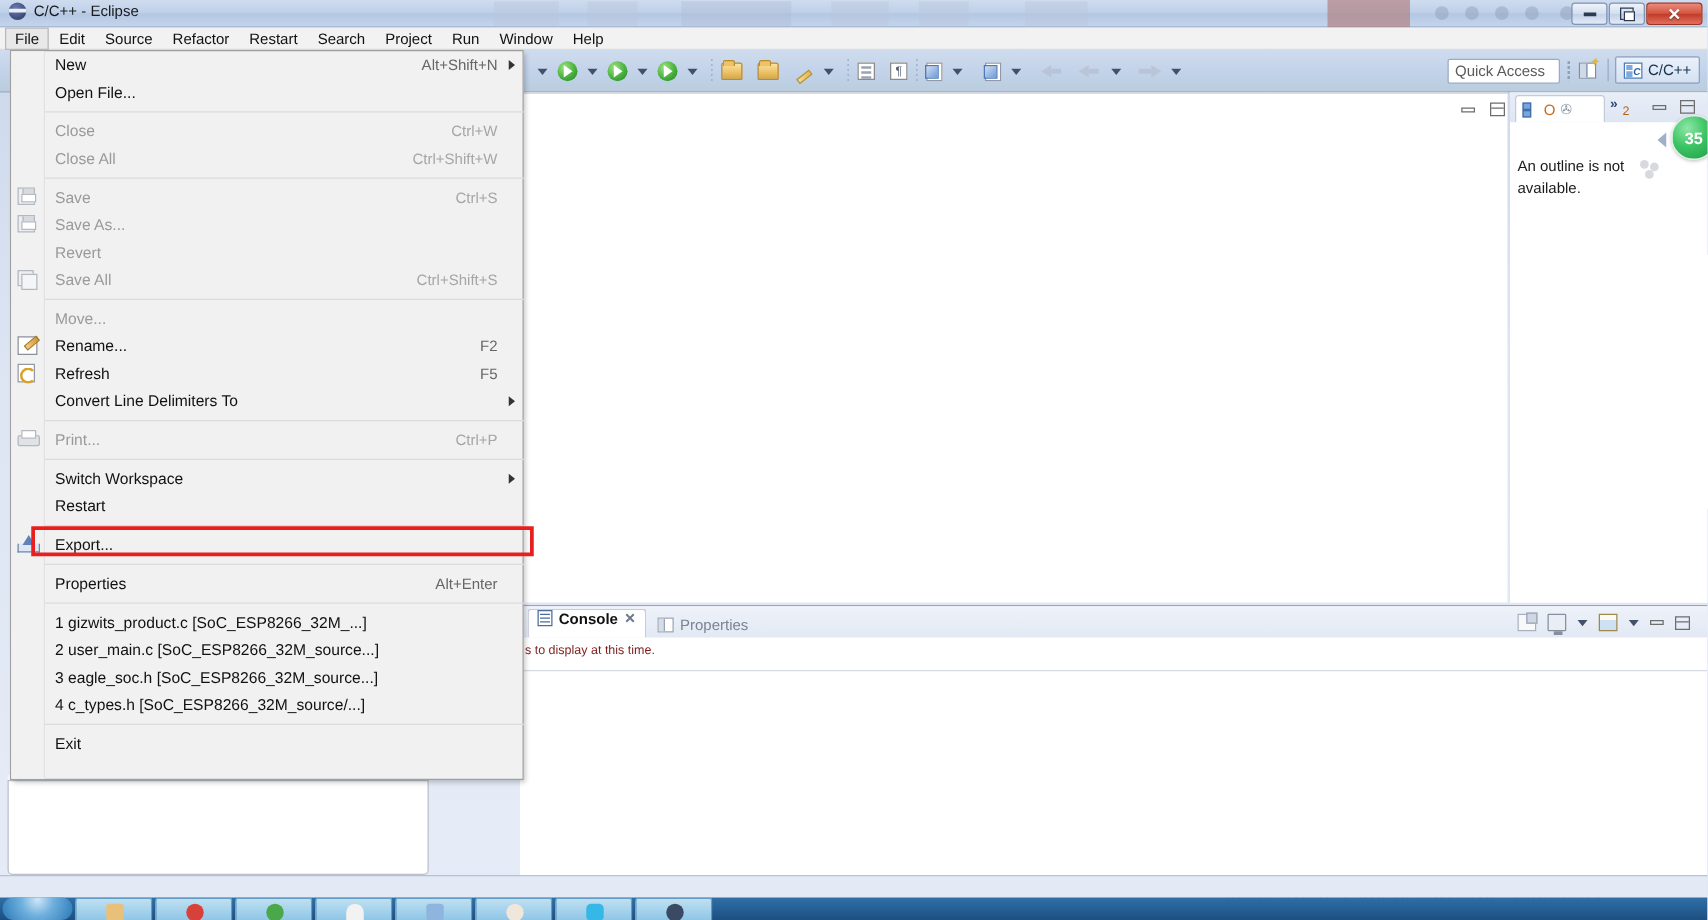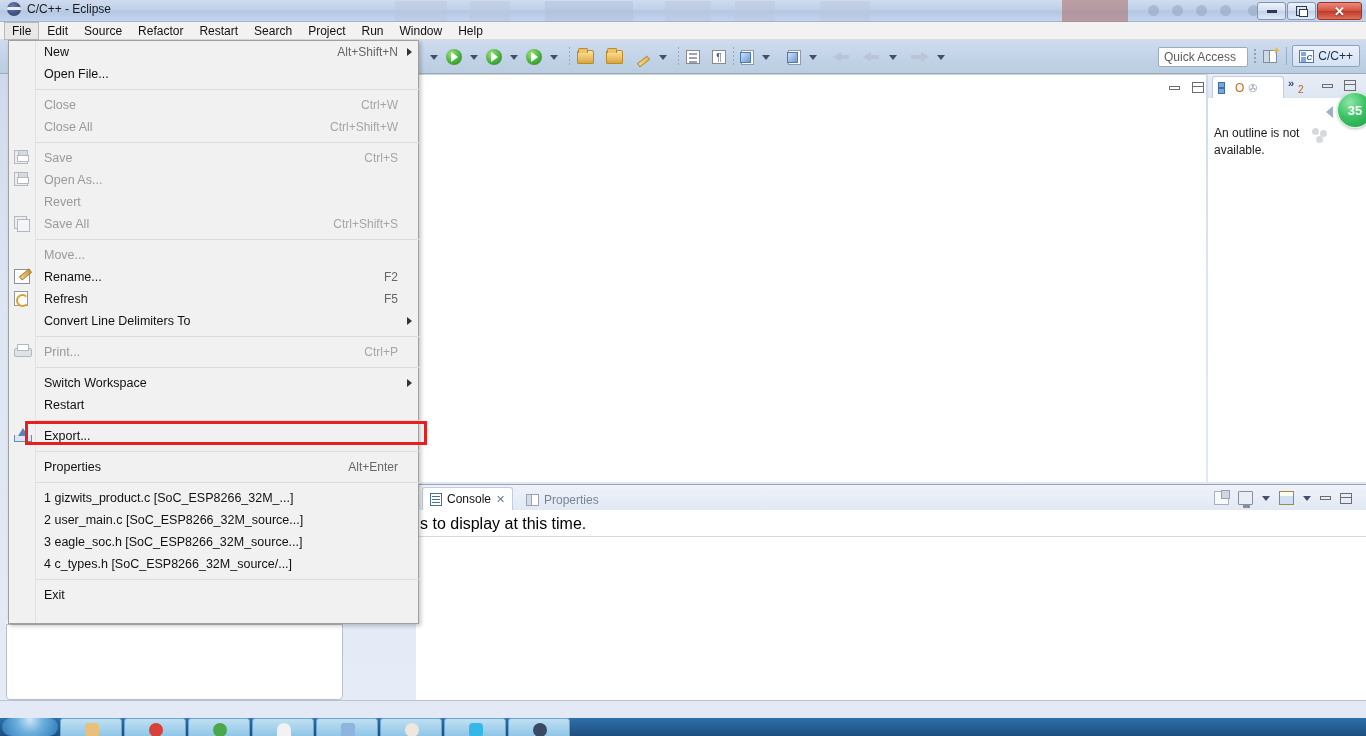--- a/index.html
+++ b/index.html
@@ -200,43 +200,43 @@
     position: absolute; left: 416px; top: 484px; width: 950px; height: 216px;
     background: #fff; border-top: 1px solid #9aa4b4;
   }
   .console-tabrow {
     position: absolute; left: 0; top: 0; width: 950px; height: 25px;
     background: linear-gradient(180deg,#eef2f9 0%, #e2e9f4 100%);
   }
   .console-tab {
     position: absolute; left: 6px; top: 2px; height: 23px;
     background: #fff; border: 1px solid #c3ccdb; border-bottom: none; border-radius: 3px 3px 0 0;
-    display: flex; align-items: center; gap: 5px; padding: 0 7px;
-    font-size: 12px; color: #111;
+    display: flex; align-items: flex-start; gap: 5px; padding: 0 7px;
+    font-size: 12px; color: #111; font-weight: bold;
   }
   .console-ico { width: 12px; height: 13px; background: #fff; border: 1px solid #4a6d9b; position: relative; }
   .console-ico::after { content:""; position:absolute; left:1px; top:2px; right:1px; height:1px;
     background:#4a6d9b; box-shadow: 0 3px 0 #4a6d9b, 0 6px 0 #4a6d9b; }
   .tab-close { font-size: 11px; color: #6c7a90; }
   .props-tab {
     position: absolute; left: 104px; top: 4px; height: 21px;
     display: flex; align-items: center; gap: 5px; padding: 0 6px;
     font-size: 12px; color: #7b8494;
   }
   .props-ico { width: 13px; height: 12px; border: 1px solid #9aa3b2; background: #fff; position: relative; }
   .props-ico::before { content:""; position:absolute; left:0; top:0; width:4px; height:10px; background:#d4dce8; border-right:1px solid #9aa3b2; }
   .console-ctrls { position: absolute; right: 14px; top: 6px; display: flex; align-items: center; gap: 9px; }
   .cc-ico { width: 15px; height: 14px; position: relative; }
   .cc-clear { border: 1px solid #a9b1bf; background:#f7f8fa; }
   .cc-clear::after { content:""; position:absolute; right:-2px; top:-2px; width:7px; height:7px; background:#cfd7e4; border:1px solid #97a1b1; }
   .cc-display { border: 1px solid #878f9e; background: #e9edf4; border-radius: 1px; }
   .cc-display::after { content:""; position:absolute; left:4px; bottom:-4px; width:7px; height:3px; background:#878f9e; }
   .cc-new { border: 1px solid #9a8a4e; background: linear-gradient(180deg,#fdfbf0 0 4px, #cfe0f5 4px 100%); }
   .console-text {
-    position: absolute; left: 4px; top: 30px; font-size: 16px; color: #000000;
+    position: absolute; left: 4px; top: 30px; font-size: 10px; color: #7f1d1d;
   }
   .console-hr { position:absolute; left:0; top:51px; width:950px; height:1px; background:#d4d9e2; }
 
   
   .left-panel {
     position: absolute; left: 6px; top: 624px; width: 337px; height: 76px;
     background: #fff; border: 1px solid #b9bfc9; border-radius: 0 0 4px 4px;
   }
   .left-panel-top { position:absolute; left:6px; top:620px; width:337px; height:4px; background:#f2f4f8; }
 
@@ -562,21 +562,21 @@
           <span class="mi-icon">
             <i class="g-save" style="display: block;"></i>
           </span>
           <span>Save</span>
           <span class="accel">Ctrl+S</span>
         </div>
         <div class="menu-item disabled">
           <span class="mi-icon">
             <i class="g-save" style="display: block;"></i>
           </span>
-          <span>Open As...</span>
+          <span>Save As...</span>
         </div>
         <div class="menu-item disabled">
           <span>Revert</span>
         </div>
         <div class="menu-item disabled">
           <span class="mi-icon">
             <i class="g-saveall" style="display: block;"></i>
           </span>
           <span>Save All</span>
           <span class="accel">Ctrl+Shift+S</span>

